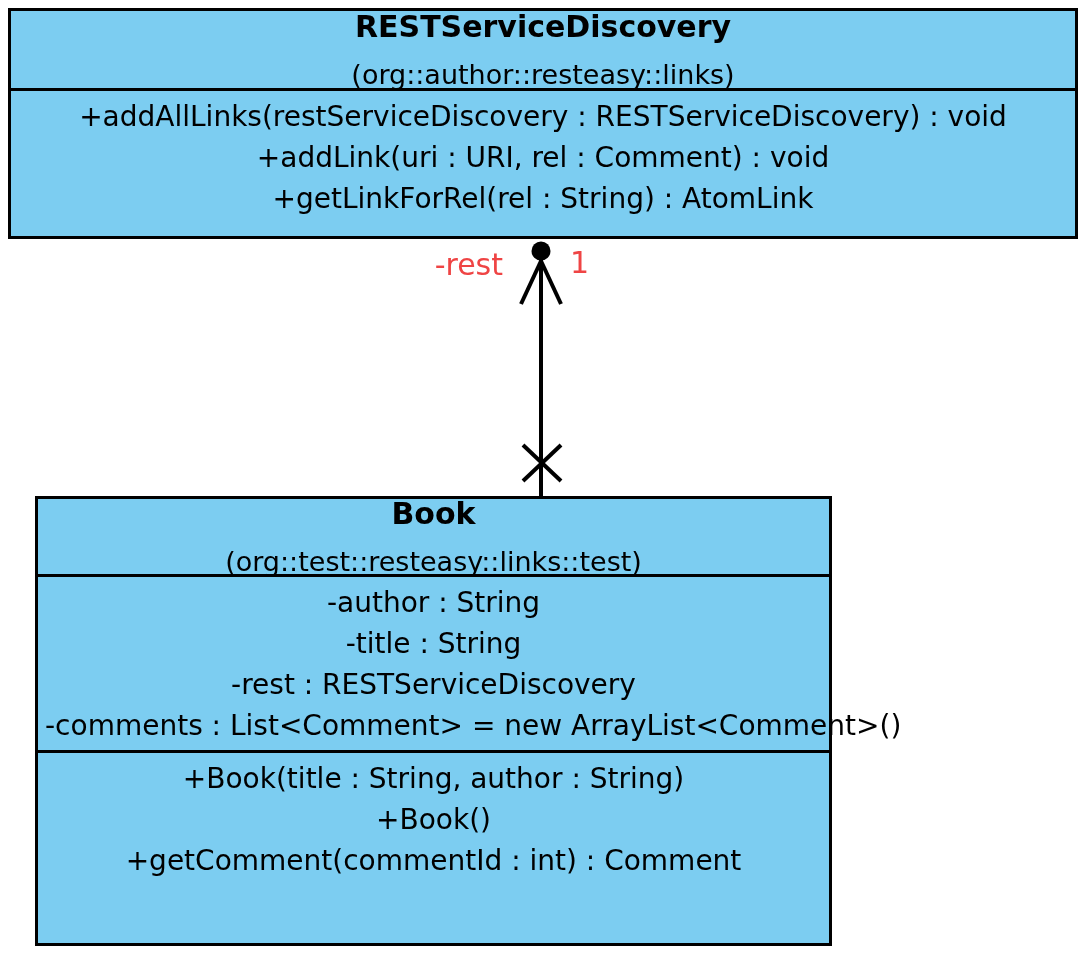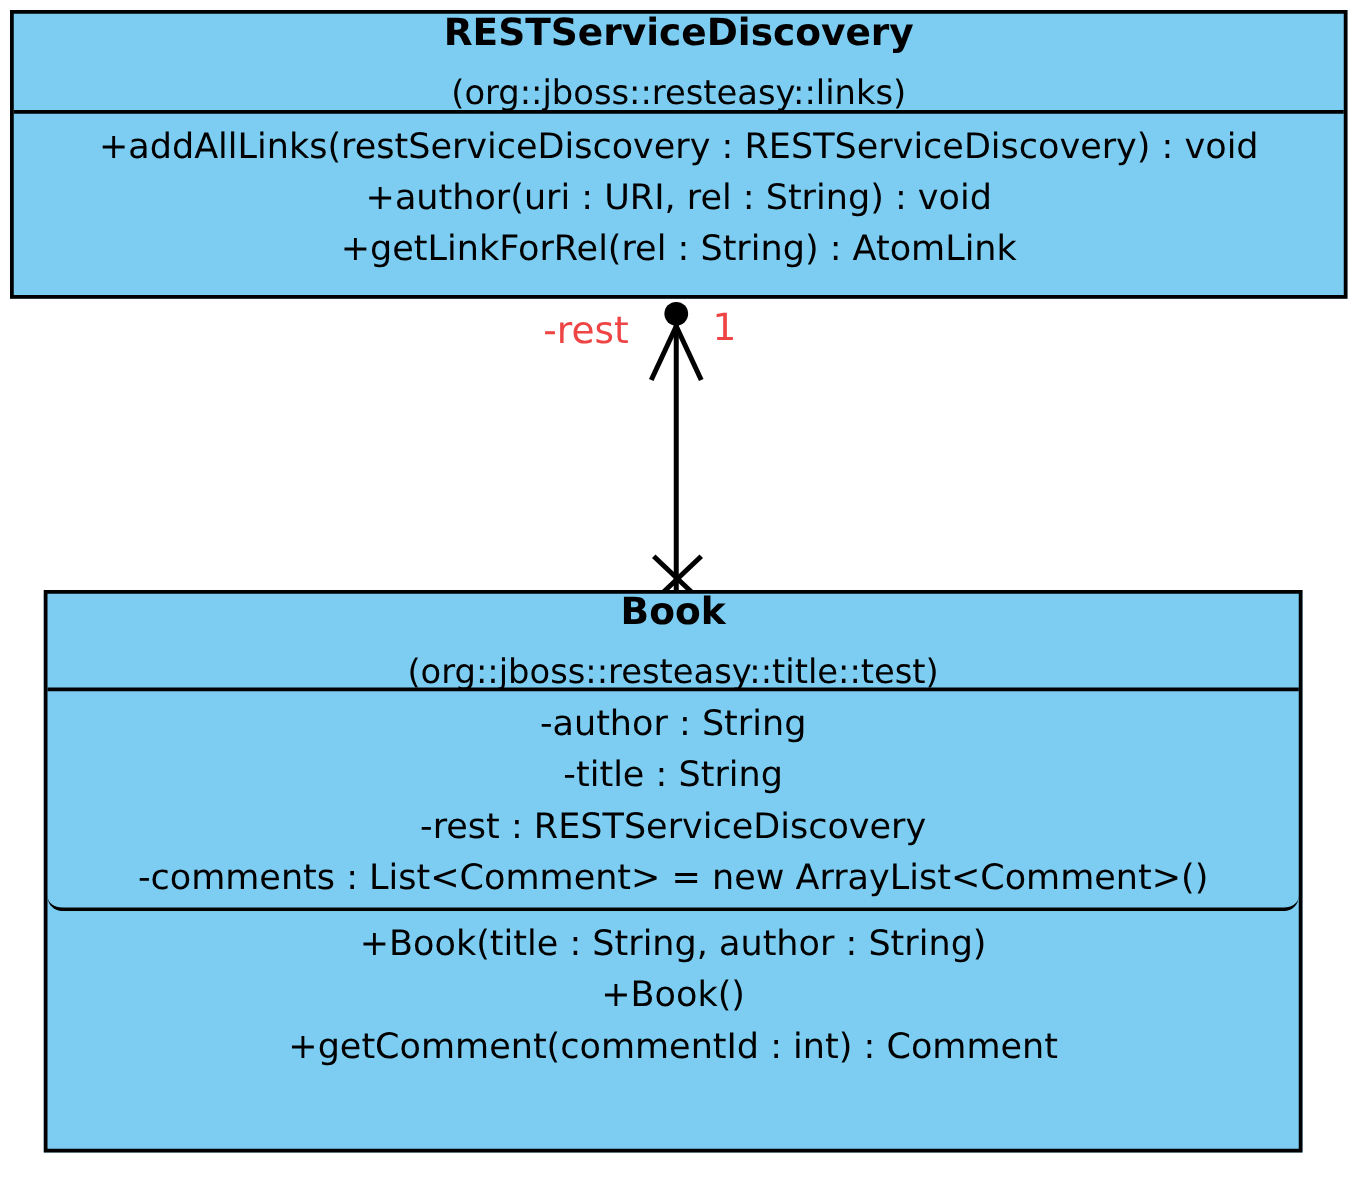--- a/index.html
+++ b/index.html
@@ -13,21 +13,21 @@
   .canvas { position: absolute; left: 0; top: 0; width: 1086px; height: 963px; }
 
   .uml-class {
     position: absolute;
     background: #7CCDF1;
     border: 3px solid #000000;
     display: flex;
     flex-direction: column;
   }
   .uml-class.top    { left: 8px;  top: 8px;   width: 1070px; height: 231px; }
-  .uml-class.bottom { left: 35px; top: 472px; width: 1007px; height: 450px; }
+  .uml-class.bottom { left: 35px; top: 496px; width: 797px; height: 450px; }
 
   .title-comp {
     display: flex;
     flex-direction: column;
     align-items: center;
     justify-content: center;
     border-bottom: 3px solid #000000;
     flex: 0 0 auto;
     gap: 15px;
   }
@@ -46,21 +46,21 @@
     line-height: 31px;
     color: #000000;
     white-space: nowrap;
   }
 
   .members {
     padding: 5px 7px 0 7px;
     flex: 1 1 auto;
   }
   .members.attrs { border-bottom: 3px solid #000000; }
-  .uml-class.bottom .members.attrs { flex: 0 0 auto; height: 176px; border-radius: 12px; }
+  .uml-class.bottom .members.attrs { flex: 0 0 auto; height: 176px; }
   .member-line {
     font-size: 28px;
     line-height: 41px;
     color: #000000;
     white-space: nowrap;
     text-align: center;
   }
 
   svg.connector-layer {
     position: absolute; left: 0; top: 0;
@@ -78,25 +78,25 @@
   .edge-label.mult { left: 570px; top: 245px; }
 </style>
 </head>
 <body>
 
 <div class="canvas">
 
   <div class="uml-class top">
     <div class="title-comp">
       <div class="class-name">RESTServiceDiscovery</div>
-      <div class="class-package">(org::jboss::resteasy::links)</div>
+      <div class="class-package">(org::author::resteasy::links)</div>
     </div>
     <div class="members">
       <div class="member-line">+addAllLinks(restServiceDiscovery : RESTServiceDiscovery) : void</div>
-      <div class="member-line">+author(uri : URI, rel : String) : void</div>
+      <div class="member-line">+addLink(uri : URI, rel : Comment) : void</div>
       <div class="member-line">+getLinkForRel(rel : String) : AtomLink</div>
     </div>
   </div>
 
   <svg class="connector-layer" viewBox="0 0 1086 963" xmlns="http://www.w3.org/2000/svg">
 
     <line x1="541" y1="256" x2="541" y2="500" stroke="#000000" stroke-width="4"></line>
 
     <circle cx="541" cy="251" r="9.5" fill="#000000"></circle>
 
@@ -106,21 +106,21 @@
     <line x1="523" y1="445" x2="561" y2="481" stroke="#000000" stroke-width="4"></line>
     <line x1="561" y1="445" x2="523" y2="481" stroke="#000000" stroke-width="4"></line>
   </svg>
 
   <div class="edge-label role">-rest</div>
   <div class="edge-label mult">1</div>
 
   <div class="uml-class bottom">
     <div class="title-comp">
       <div class="class-name">Book</div>
-      <div class="class-package">(org::jboss::resteasy::title::test)</div>
+      <div class="class-package">(org::test::resteasy::links::test)</div>
     </div>
     <div class="members attrs">
       <div class="member-line">-author : String</div>
       <div class="member-line">-title : String</div>
       <div class="member-line">-rest : RESTServiceDiscovery</div>
       <div class="member-line">-comments : List&lt;Comment&gt; = new ArrayList&lt;Comment&gt;()</div>
     </div>
     <div class="members">
       <div class="member-line">+Book(title : String, author : String)</div>
       <div class="member-line">+Book()</div>

